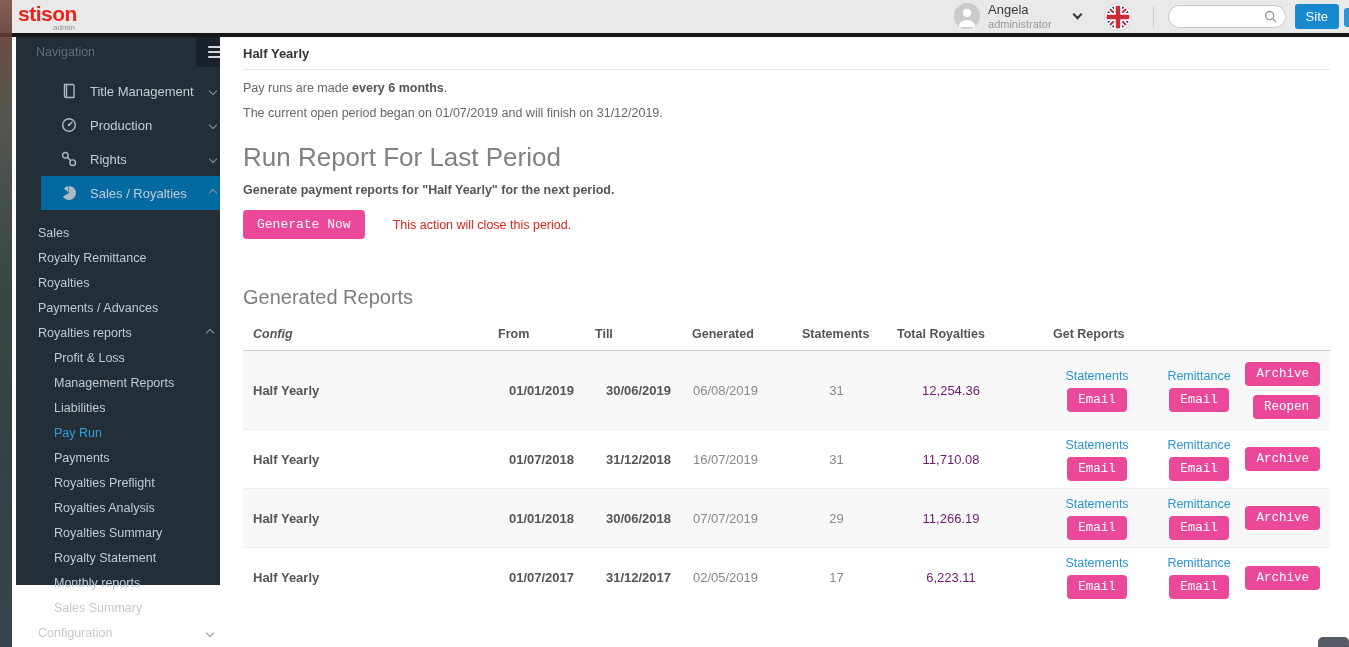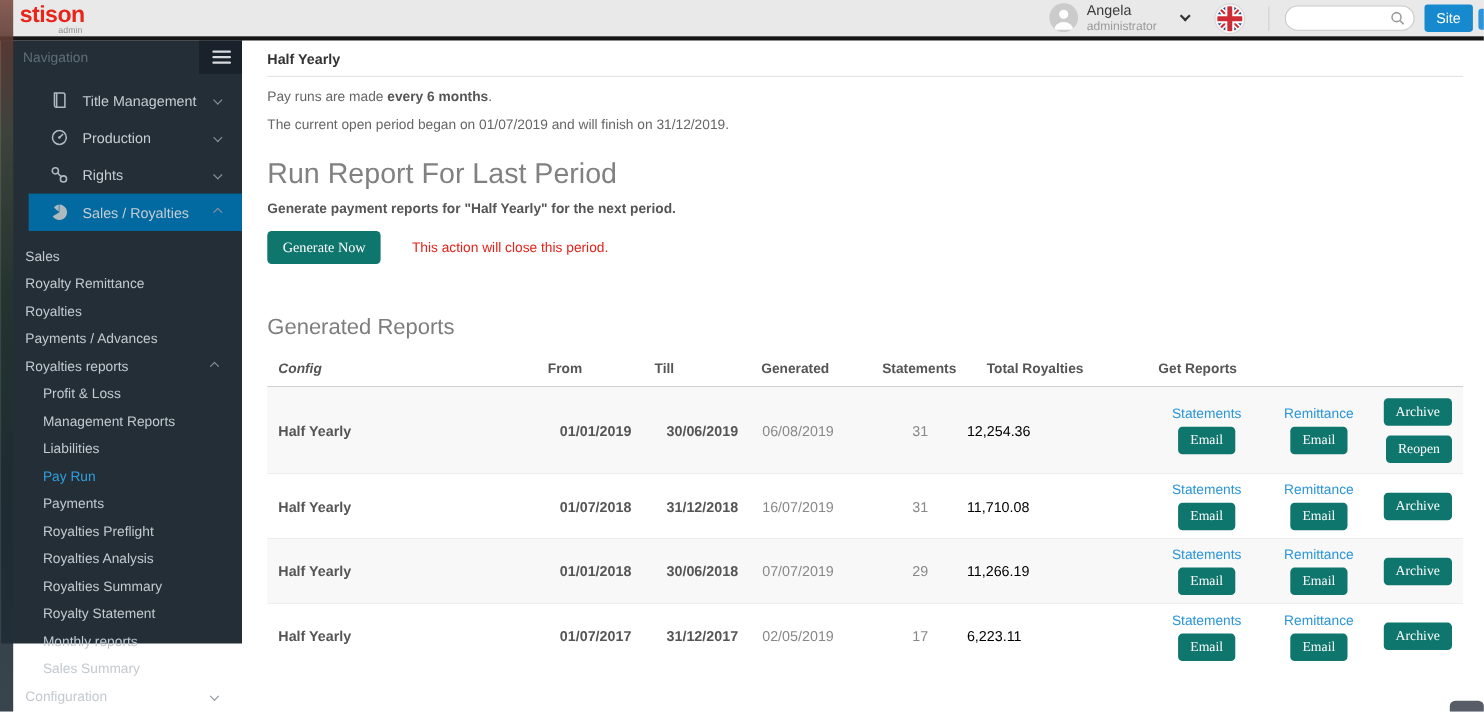--- a/index.html
+++ b/index.html
@@ -50,21 +50,21 @@
 
   
   .photo-edge {
     position:absolute; left:0; top:0; width:12px; height:647px; z-index:6;
     background:linear-gradient(180deg,#7d4e44 0%,#5d3a33 6%,#41453c 18%,#24342f 42%,#1d2b32 72%,#23303a 100%);
     opacity:.9;
   }
 
   
   .sidebar {
-    position:absolute; left:1px; top:37px; width:220px; height:548px;
+    position:absolute; left:16px; top:37px; width:220px; height:548px;
     background:#242e36; color:#c6ced4;
   }
   .nav-row { height:30px; display:flex; align-items:center; justify-content:space-between; }
   .nav-label { padding-left:20px; color:#5f6e79; font-size:12.5px; }
   .burger-box { width:40px; height:30px; background:#19212a; display:flex; flex-direction:column; align-items:center; justify-content:center; gap:3px; cursor:pointer; }
   .burger-box .bar { width:17px; height:2px; background:#d6dade; border-radius:1px; }
 
   .top-items { margin-top:7px;margin-left:25px; }
   .nav-item { height:34px; display:flex; align-items:center; padding:0 20px; font-size:13px; cursor:pointer; }
   .nav-item .nicon { width:17px; height:17px; margin-right:12px; color:#aeb9c0; display:flex; align-items:center; }
@@ -81,21 +81,21 @@
   .main {
     position:absolute; left:220px; top:37px; width:1129px; height:570px;
     background:#fff; padding:0 19px 0 23px; overflow:hidden;
   }
   .page-title { margin-top:9px; font-size:13px; font-weight:bold; color:#333; padding-bottom:8px; border-bottom:1px solid #e2e2e2; }
   p.intro { margin-top:11px; font-size:12.5px; color:#666; }
   p.intro b { color:#555;margin-top:16px; }
   .run-heading { margin-top:22px; font-size:26px; color:#818181; font-weight:400; letter-spacing:0; }
   .run-sub { margin-top:10px; font-size:12.5px; font-weight:bold; color:#555; }
   .generate-row { margin-top:13px; display:flex; align-items:center; }
-  .btn { background:#0f766e; color:#fff; border:none; border-radius:4px; font-size:13px; font-family:Liberation Serif, serif; padding:7px 14px; cursor:pointer; }
+  .btn { background:#ec4899; color:#fff; border:none; border-radius:4px; font-size:13px; font-family:Liberation Mono, monospace; padding:7px 14px; cursor:pointer; }
   .warning { margin-left:28px; color:#e2231a; font-size:12.5px; }
   .reports-heading { margin-top:47px; font-size:20px; color:#7d7d7d; font-weight:400; }
 
   .report-table { margin-top:13px; width:1087px; }
   .thead, .trow {
     display:grid;
     grid-template-columns:250px 97px 97px 97px 95px 150px 1fr;
     align-items:center;
   }
   .thead { font-size:12.5px; font-weight:bold; color:#555; padding:5px 0 9px; border-bottom:1px solid #ccc; }
@@ -105,21 +105,21 @@
   .thead .h-total { padding-left:18px; }
   .thead .h-get { padding-left:24px; }
 
   .trow { min-height:59px; font-size:13px; border-bottom:1px solid #ededed; }
   .trow.tall { min-height:79px; }
   .trow.alt { background:#f8f8f8; }
   .c-config { padding-left:10px; font-weight:bold; color:#555; }
   .c-from, .c-till { font-weight:bold; color:#555; text-align:right; padding-right:16px; }
   .c-generated { color:#888; text-align:right; padding-right:26px; }
   .c-statements { color:#888; text-align:center; padding-left:10px; }
-  .c-total { color:#000000; text-align:left; padding-right:6px; }
+  .c-total { color:#701a75; text-align:center; padding-right:6px; }
   .c-get { display:flex; align-items:center; padding-left:24px; padding-right:10px; }
   .gr-block { display:flex; flex-direction:column; align-items:center; gap:5px; width:88px; }
   .gr-block + .gr-block { margin-left:14px; }
   .gr-link { color:#2a95d8; font-size:12.5px; cursor:pointer; text-decoration:none; }
   .btn-sm { padding:5px 11px; font-size:12.5px; }
   .actions { margin-left:auto; display:flex; flex-direction:column; gap:9px; align-items:flex-end; }
 
   .switch-btn { margin-top:38px; }
 
   .corner-tab { position:absolute; right:0; bottom:0; width:31px; height:10px; background:#575c66; border-radius:5px 5px 0 0; cursor:pointer; }

